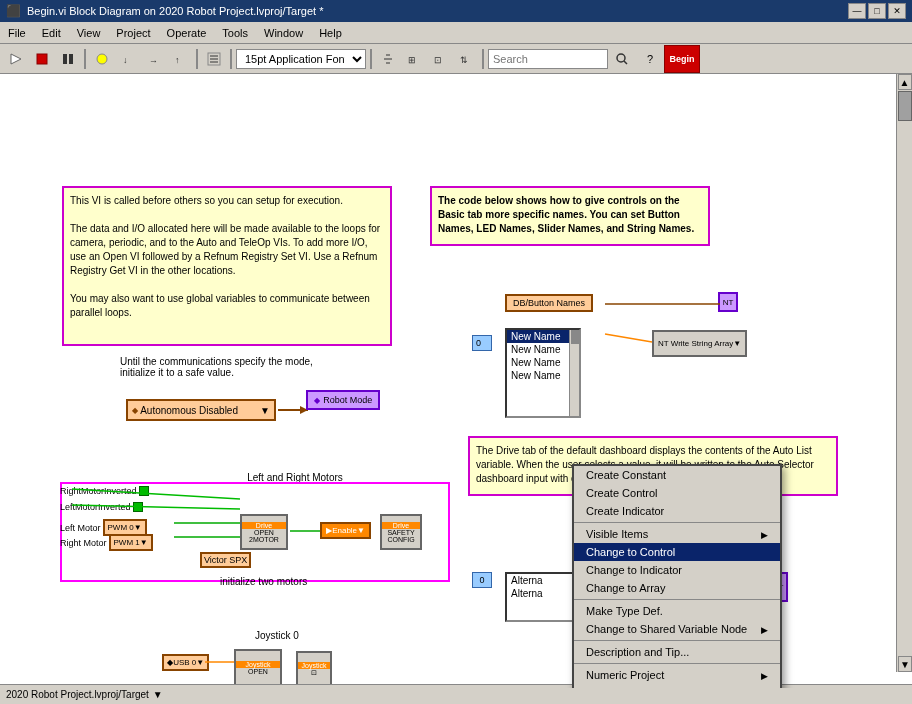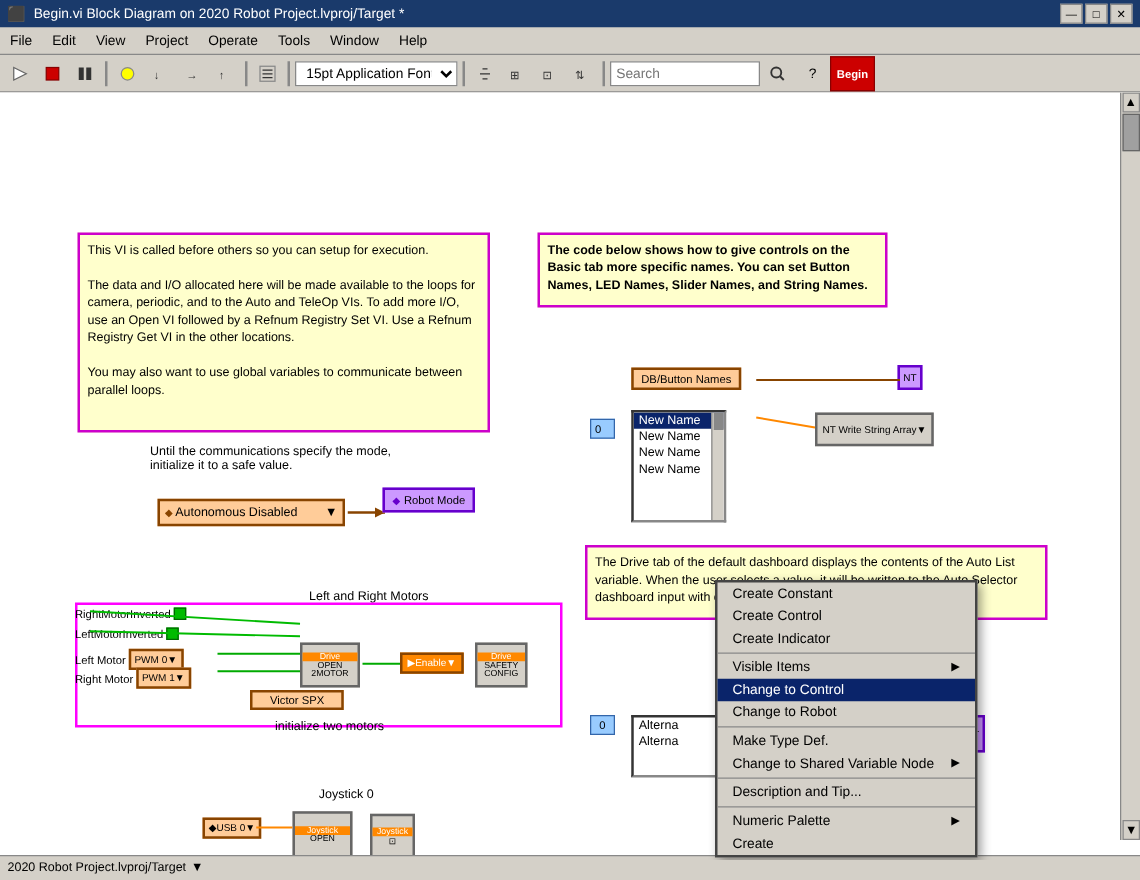--- a/index.html
+++ b/index.html
@@ -105,21 +105,21 @@
       background: #d4d0c8;
       border: 2px solid #444;
       box-shadow: 3px 3px 8px rgba(0,0,0,0.4);
       width: 210px;
       z-index: 100;
     }
     .ctx-item {
       padding: 3px 12px;
       cursor: pointer;
       display: flex;
-      align-items: flex-start;
+      align-items: flex-end;
       justify-content: space-between;
       font-size: 11px;
     }
     .ctx-item.highlighted { background: #0a246a; color: white; }
     .ctx-separator { height: 1px; background: #888; margin: 2px 0; }
     .ctx-arrow { font-size: 9px; }
 
     
     .listbox {
       border: 2px inset #888;
@@ -379,21 +379,21 @@
     <div style="position:absolute; left:320px; top:448px; background:#ff8800; border:2px solid #884400; color:white; font-size:8px; padding:2px 4px; display:flex; align-items:center;">
       ▶Enable▼
     </div>
 
     <div style="position:absolute; left:380px; top:440px; background:#d4d0c8; border:2px solid #666; font-size:7px; width:42px; height:36px; display:flex; flex-direction:column; align-items:center; justify-content:center; text-align:center;">
       <div style="background:#ff8800; color:white; width:100%; text-align:center; font-size:7px;">Drive</div>
       <div style="font-size:7px;">SAFETY</div>
       <div style="font-size:7px;">CONFIG</div>
     </div>
 
-    <div style="position:absolute; left:200px; top:478px; background:#ffcc99; border:2px solid #884400; font-size:9px; padding:1px 14px; display:flex; align-items:center;">
+    <div style="position:absolute; left:200px; top:478px; background:#ffcc99; border:2px solid #884400; font-size:9px; padding:1px 2px; display:flex; align-items:center;">
       <span>Victor SPX</span>
     </div>
 
     <div style="position:absolute; left:220px; top:502px; font-size:10px;">
       <span>initialize two motors</span>
     </div>
 
     <div style="position:absolute; left:255px; top:556px; font-size:10px; ">
       <span>Joystick 0</span>
     </div>
@@ -485,37 +485,40 @@
       </div>
       <div class="ctx-separator"></div>
       <div class="ctx-item">
         <span>Visible Items</span>
         <span class="ctx-arrow">▶</span>
       </div>
       <div class="ctx-item highlighted">
         <span>Change to Control</span>
       </div>
       <div class="ctx-item">
-        <span>Change to Robot</span>
+        <span>Change to Indicator</span>
+      </div>
+      <div class="ctx-item">
+        <span>Change to Array</span>
       </div>
       <div class="ctx-separator"></div>
       <div class="ctx-item">
         <span>Make Type Def.</span>
       </div>
       <div class="ctx-item">
         <span>Change to Shared Variable Node</span>
         <span class="ctx-arrow">▶</span>
       </div>
       <div class="ctx-separator"></div>
       <div class="ctx-item">
         <span>Description and Tip...</span>
       </div>
       <div class="ctx-separator"></div>
       <div class="ctx-item">
-        <span>Numeric Palette</span>
+        <span>Numeric Project</span>
         <span class="ctx-arrow">▶</span>
       </div>
       <div class="ctx-item">
         <span>Create</span>
 
       </div>
 
     </div>
 
   </div>

